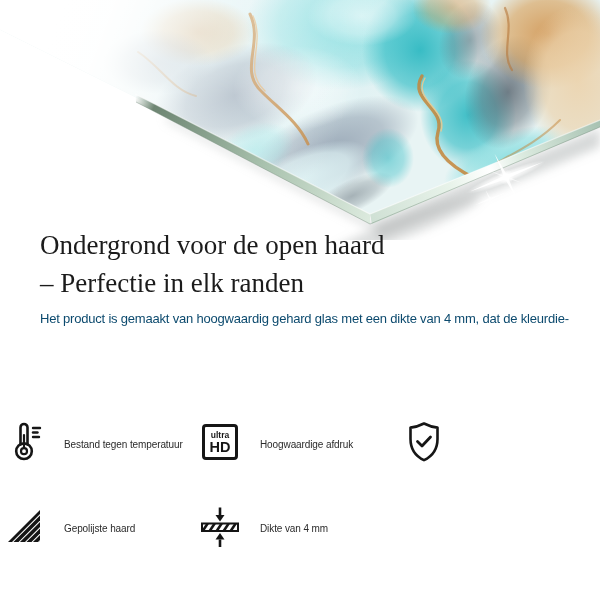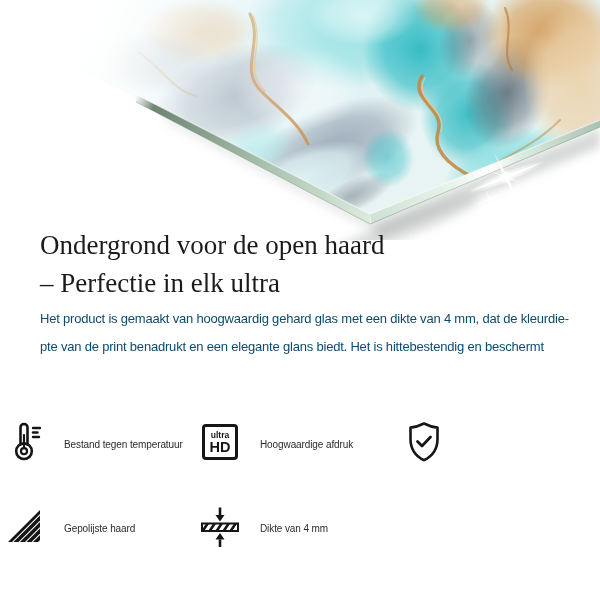--- a/index.html
+++ b/index.html
@@ -175,26 +175,25 @@
         <g transform="rotate(64)">
             <path d="M-26,0 L0,-2 L26,0 L0,2 Z" fill="#ffffff"></path>
           </g>
         <circle r="3.5" fill="#ffffff"></circle>
       </g>
     </svg>
   </div>
 
   <h1 class="title">
     <span>Ondergrond voor de open haard</span>
-    <span>– Perfectie in elk ultra</span>
+    <span>– Perfectie in elk randen</span>
   </h1>
 
   <div class="desc">
     <div>Het product is gemaakt van hoogwaardig gehard glas met een dikte van 4 mm, dat de kleurdie-</div>
-    <div>pte van de print benadrukt en een elegante glans biedt. Het is hittebestendig en beschermt</div>
   </div>
 
   <div class="features">
 
     <div class="feature">
       <div class="icon-box">
         <svg width="48" height="48" viewBox="0 0 48 48" fill="none" stroke="#161616" stroke-width="2.6" stroke-linecap="round" stroke-linejoin="round">
           <path d="M20.5,26.5 V9.5 a3.5,3.5 0 0 1 7,0 V26.5"></path>
           <circle cx="24" cy="33.2" r="7.8"></circle>
           <circle cx="24" cy="33.2" r="3" stroke-width="2.2"></circle>

